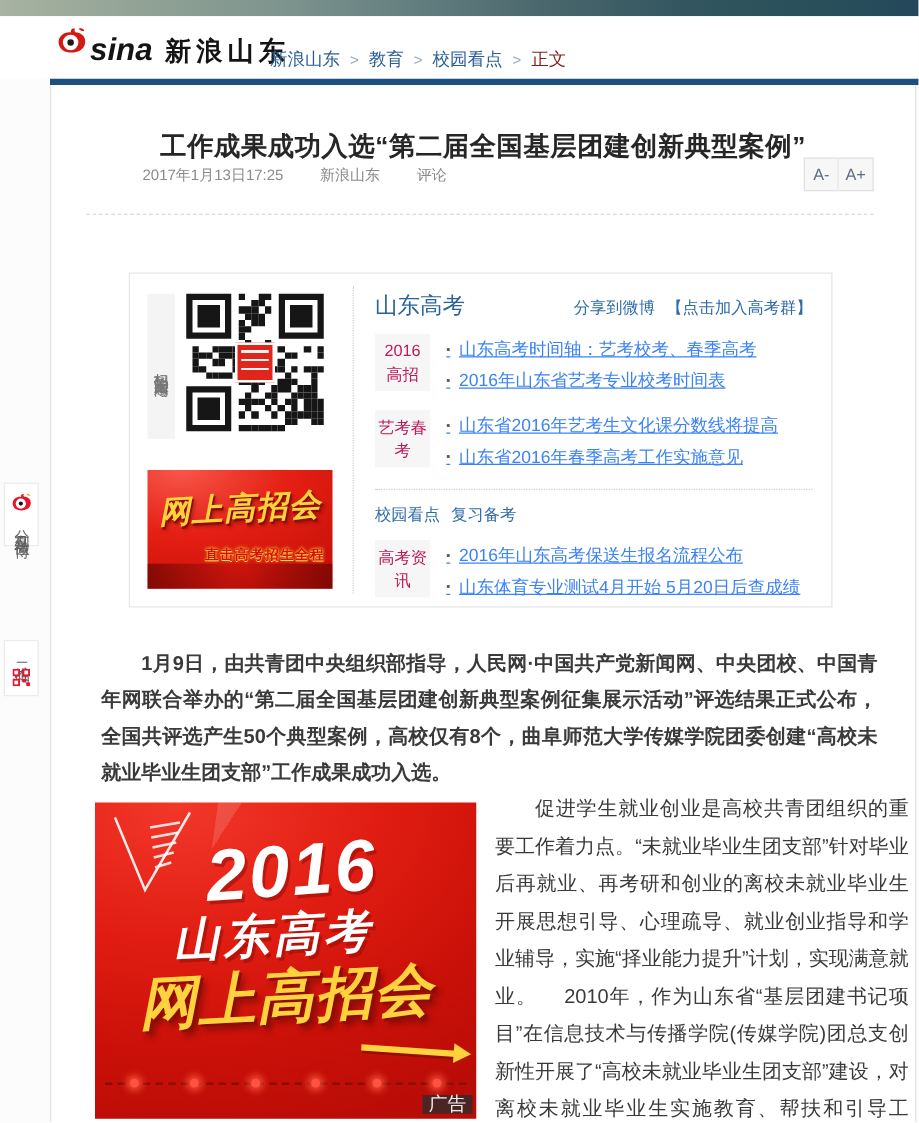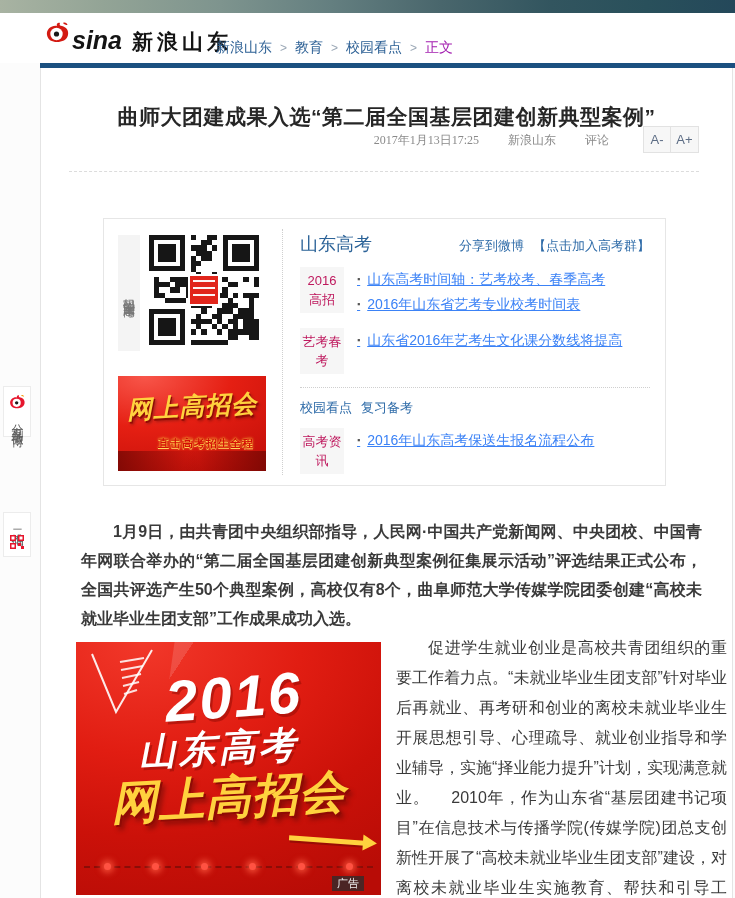--- a/index.html
+++ b/index.html
@@ -11,32 +11,32 @@
     background:linear-gradient(90deg,#a8b3a2 0%,#93a496 14%,#7e948e 30%,#647f80 45%,#49666c 60%,#32555f 75%,#29505b 88%,#24485a 100%);}
 
   
   .site-header{position:absolute;top:13px;left:0;width:735px;height:50px;background:#fff;}
   .logo{position:absolute;left:44px;top:8px;display:flex;align-items:flex-end;cursor:pointer;}
   .logo-eye{width:26px;height:22px;margin-right:2px;margin-bottom:10px;}
   .logo-sina{font-style:italic;font-weight:800;font-size:25px;color:#141414;letter-spacing:0;line-height:1;}
   .logo-site{font-weight:700;font-size:21px;color:#141414;margin-left:10px;letter-spacing:4px;line-height:1;margin-bottom:1px;}
   .breadcrumb{position:absolute;left:216px;top:26px;font-size:14px;display:flex;gap:8px;align-items:center;}
   .crumb{color:#2b5f94;cursor:pointer;}
-  .crumb-current{color:#a21caf;}
+  .crumb-current{color:#7f1d1d;}
   .crumb-sep{color:#9aa7b5;font-size:12px;}
 
   .navy-bar{position:absolute;left:40px;top:63px;width:695px;height:5px;background:#1b5080;}
 
   
   .content{position:absolute;left:40px;top:68px;width:693px;height:830px;background:#fff;
     border-left:1px solid #e4e4e4;border-right:1px solid #e4e4e4;box-sizing:border-box;}
 
   .article-title{position:absolute;top:21px;left:30px;right:30px;text-align:center;
     font-size:21px;font-weight:700;color:#262626;letter-spacing:.5px;}
-  .meta{position:absolute;top:64px;left:60px;right:110px;text-align:right;font-size:12px;color:#8a8a8a;font-family:Liberation Serif, serif;}
+  .meta{position:absolute;top:64px;left:60px;right:110px;text-align:left;font-size:12px;color:#8a8a8a;}
   .meta span{margin:0 13px;}
   .meta .comment-link{cursor:pointer;}
   .font-buttons{position:absolute;top:58px;right:33px;display:flex;}
   .fbtn{width:28px;height:27px;border:1px solid #e2e2e2;background:#f7f7f7;color:#5d6d85;
     font-size:13px;display:flex;align-items:center;justify-content:center;cursor:pointer;box-sizing:border-box;}
   .fbtn+.fbtn{border-left:none;}
   .dashed-rule{position:absolute;top:103px;left:28px;right:33px;border-top:1px dashed #dcdcdc;}
 
   
   .promo{position:absolute;top:150px;left:62px;width:563px;height:268px;border:1px solid #e6e6e6;box-sizing:border-box;background:#fff;}
@@ -52,21 +52,21 @@
   .f-tl{top:0;left:0;} .f-tr{top:0;right:0;} .f-bl{bottom:0;left:0;}
   .qr-badge{position:absolute;top:39px;left:39px;width:32px;height:32px;background:#e1251b;border:2px solid #fff;box-sizing:border-box;}
   .qr-badge::after{content:"";position:absolute;inset:4px 3px;
     background:repeating-linear-gradient(180deg,rgba(255,255,255,.95) 0 2px,transparent 2px 7px);}
 
   .mini-banner{position:relative;margin-top:25px;width:148px;height:95px;overflow:hidden;cursor:pointer;
     background:radial-gradient(130% 120% at 18% 0%,#f8564a 0%,#e51f13 45%,#c20e08 100%);}
   .mini-title{position:absolute;top:14px;left:0;right:0;text-align:center;
     font-size:25px;font-weight:900;font-style:italic;color:#ffd23e;letter-spacing:1px;
     text-shadow:1px 2px 0 #8f0b05,2px 3px 3px rgba(0,0,0,.35);transform:rotate(-3deg);}
-  .mini-sub{position:absolute;bottom:20px;left:0;right:0;font-size:11px;font-weight:700;
+  .mini-sub{position:absolute;bottom:20px;left:0;right:0;text-align:center;font-size:11px;font-weight:700;
     color:#d40f06;text-shadow:0 0 1px #ffd54a,0 0 3px #ffc83d,0 1px 0 #ffdd6b;letter-spacing:1px;padding-left:40px;}
   .mini-rays{position:absolute;bottom:0;left:0;right:0;height:20px;
     background:linear-gradient(75deg,rgba(122,8,4,.9),rgba(122,8,4,0) 55%),
                linear-gradient(-75deg,rgba(122,8,4,.9),rgba(122,8,4,0) 55%);}
 
   .promo-divider{position:absolute;left:178px;top:10px;bottom:10px;border-left:1px dotted #cfcfcf;}
 
   .promo-right{position:absolute;left:196px;top:13px;right:15px;}
   .sec-head{display:flex;justify-content:space-between;align-items:baseline;}
   .sec-title{font-size:18px;color:#2c6398;cursor:pointer;}
@@ -101,22 +101,22 @@
     font-size:46px;line-height:1;font-weight:900;font-style:italic;color:#ffd23e;letter-spacing:1px;
     transform:rotate(-3deg);text-shadow:2px 2px 0 #8f0b05,4px 5px 5px rgba(0,0,0,.35);}
   .ad-arrow{position:absolute;top:196px;right:16px;width:76px;height:5px;background:#ffd23e;transform:rotate(4deg);
     box-shadow:1px 2px 0 rgba(143,11,5,.8);}
   .ad-arrow::after{content:"";position:absolute;right:-12px;top:-6px;border-left:14px solid #ffd23e;
     border-top:8px solid transparent;border-bottom:8px solid transparent;}
   .ad-dots{position:absolute;left:8px;right:8px;top:224px;border-top:2px dashed #8a0d07;
     display:flex;justify-content:space-between;padding:0 20px;}
   .ad-dots i{display:block;width:7px;height:7px;border-radius:50%;background:#ff5242;margin-top:-5px;
     box-shadow:0 0 6px 3px rgba(255,96,70,.75);}
-  .ad-label{position:absolute;right:17px;bottom:4px;background:rgba(45,45,45,.78);color:#eee;
-    font-size:11px;line-height:15px;padding:0 5px;margin-left:21px;}
+  .ad-label{position:absolute;right:3px;bottom:4px;background:rgba(45,45,45,.78);color:#eee;
+    font-size:15px;line-height:15px;padding:0 5px;margin-left:21px;}
 
   
   .widget{position:absolute;left:3px;width:28px;background:#fff;border:1px solid #ececec;
     display:flex;flex-direction:column;align-items:center;padding:7px 0;box-sizing:border-box;cursor:pointer;}
   .widget-share{top:386px;}
   .widget-qr{top:512px;}
   .vtext{writing-mode:vertical-rl;text-orientation:upright;font-size:12px;color:#5d5d5d;letter-spacing:3px;margin-top:5px;}
   .widget-qr .vtext{margin-top:0;margin-bottom:6px;}
 </style>
 </head>
@@ -145,21 +145,21 @@
       <span class="crumb">校园看点</span>
       <span class="crumb-sep">&gt;</span>
       <span class="crumb crumb-current">正文</span>
     </div>
   </div>
 
   <div class="navy-bar"></div>
 
   <div class="content">
 
-    <h1 class="article-title">曲师大团建成果入选“第二届全国基层团建创新典型案例”</h1>
+    <h1 class="article-title">工作成果成功入选“第二届全国基层团建创新典型案例”</h1>
 
     <div class="meta">
       <span>2017年1月13日17:25</span>
       <span>新浪山东</span>
       <span class="comment-link">评论</span>
     </div>
 
     <div class="font-buttons">
       <div class="fbtn">A-</div>
       <div class="fbtn">A+</div>
@@ -642,33 +642,35 @@
           <div class="plabel">2016高招</div>
           <div class="pitems">
             <div class="pitem">山东高考时间轴：艺考校考、春季高考</div>
             <div class="pitem">2016年山东省艺考专业校考时间表</div>
           </div>
         </div>
         <div class="prow">
           <div class="plabel">艺考春考</div>
           <div class="pitems">
             <div class="pitem">山东省2016年艺考生文化课分数线将提高</div>
+            <div class="pitem">山东省2016年春季高考工作实施意见</div>
           </div>
         </div>
         <div class="sec-divider"></div>
         <div class="sec-head">
           <span class="sec-links">
             <span>校园看点</span>
             <span>复习备考</span>
           </span>
         </div>
         <div class="prow">
           <div class="plabel">高考资讯</div>
           <div class="pitems">
             <div class="pitem">2016年山东高考保送生报名流程公布</div>
+            <div class="pitem">山东体育专业测试4月开始 5月20日后查成绩</div>
           </div>
         </div>
       </div>
     </div>
 
     <p class="para1">1月9日，由共青团中央组织部指导，人民网·中国共产党新闻网、中央团校、中国青年网联合举办的“第二届全国基层团建创新典型案例征集展示活动”评选结果正式公布，全国共评选产生50个典型案例，高校仅有8个，曲阜师范大学传媒学院团委创建“高校未就业毕业生团支部”工作成果成功入选。</p>
 
     <div class="body2">
       <div class="adimg">
         <div class="ad-shine"></div>

